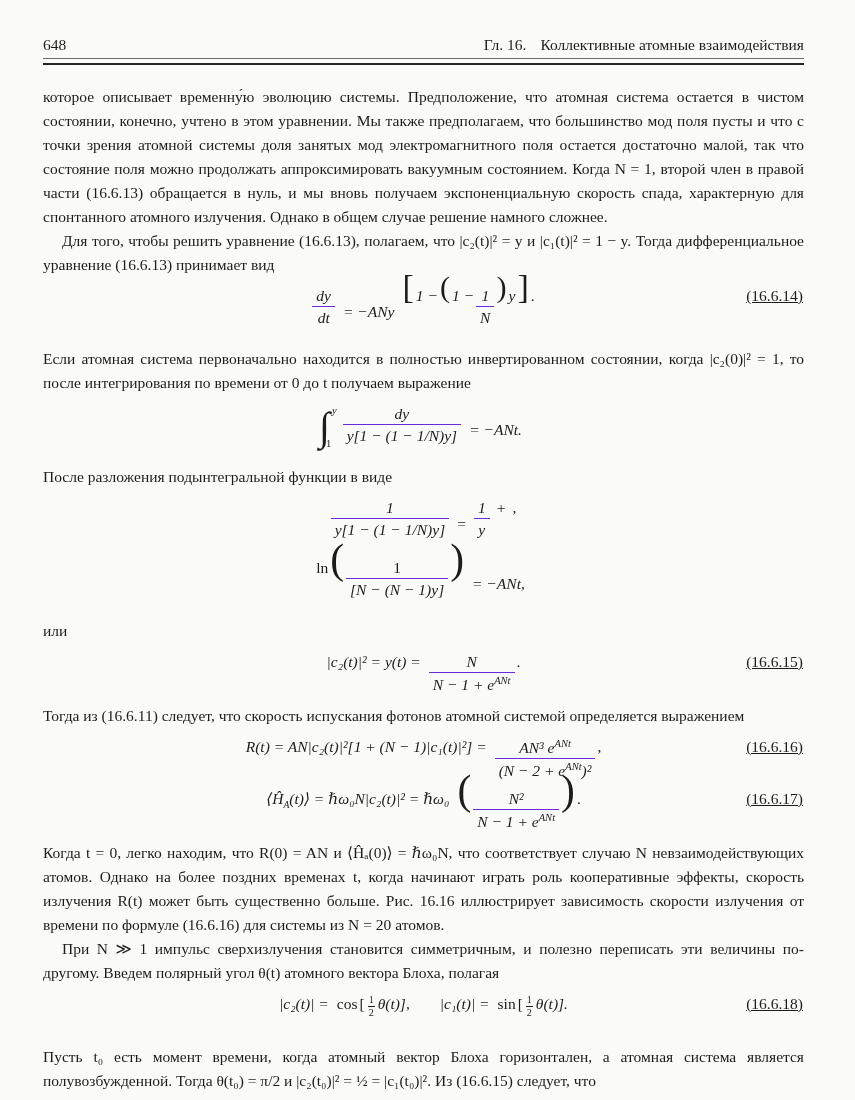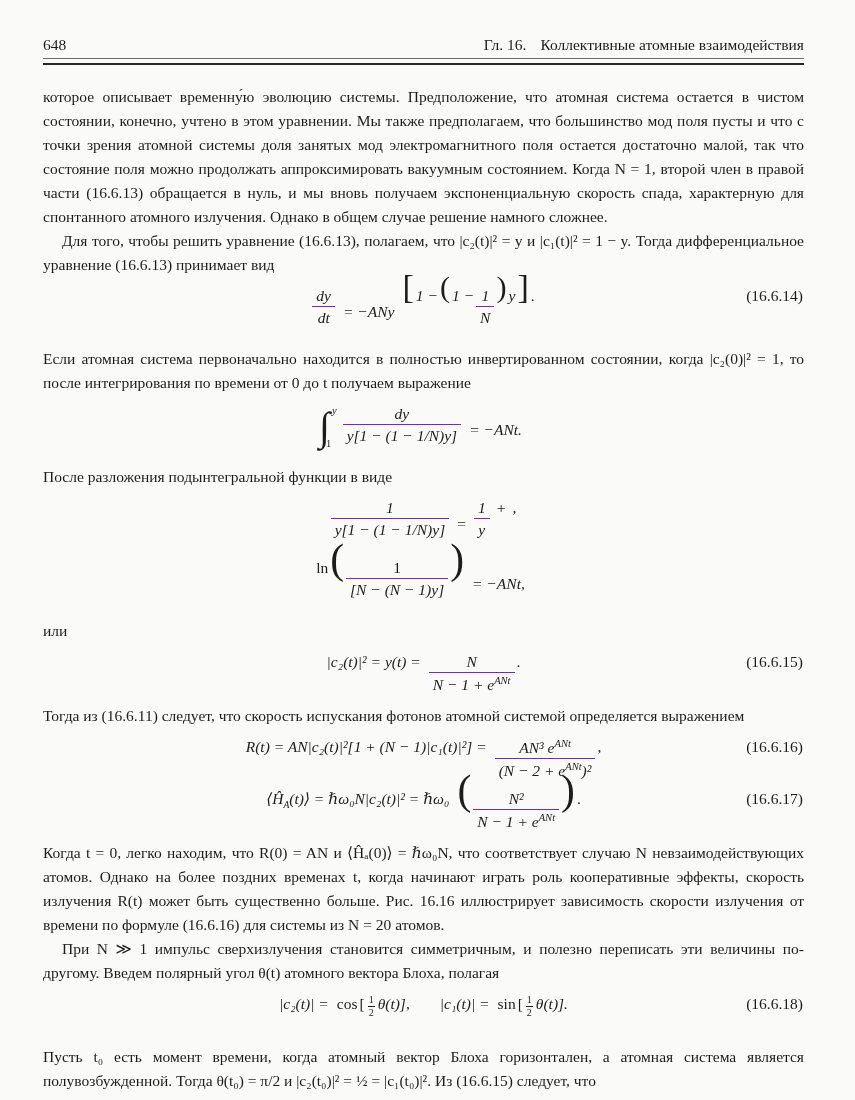--- a/index.html
+++ b/index.html
@@ -28,21 +28,21 @@
   p { margin: 0; line-height: 24px; text-align: justify; }
   p.indent { text-indent: 19px; font-family: Liberation Serif, serif; }
   .first-para { margin-top: 20px; }
   
   .eq {
     position: relative;
     display: flex; justify-content: center; align-items: flex-start;
     margin: 10px 0; min-height: 40px; white-space: nowrap;
   }
   .eq > span { margin: 0 1px; }
-  .eqnum { position: absolute; right: 0; font-style: normal; }
+  .eqnum { position: absolute; right: 0; font-style: normal; text-decoration: underline; }
   .mi { font-style: italic; }
   .mr { font-style: normal; }
   .rel  { margin: 16px 7px !important; }
   .op   { margin: 0 6px !important; }
   .sp6  { margin-left: 7px !important; }
   .frac { display: inline-block; vertical-align: middle; text-align: center; line-height: 1.12; }
   .frac .fn { display: block; padding: 0 4px 2px; }
   .frac .fd { display: block; border-top: 1px solid #6d28d9; padding: 2px 4px 0; }
   .fracs { font-size: 10px; line-height: 1; vertical-align: middle; margin: 0 2px !important; }
   .fracs .fn { padding: 0 1px 1px; }

